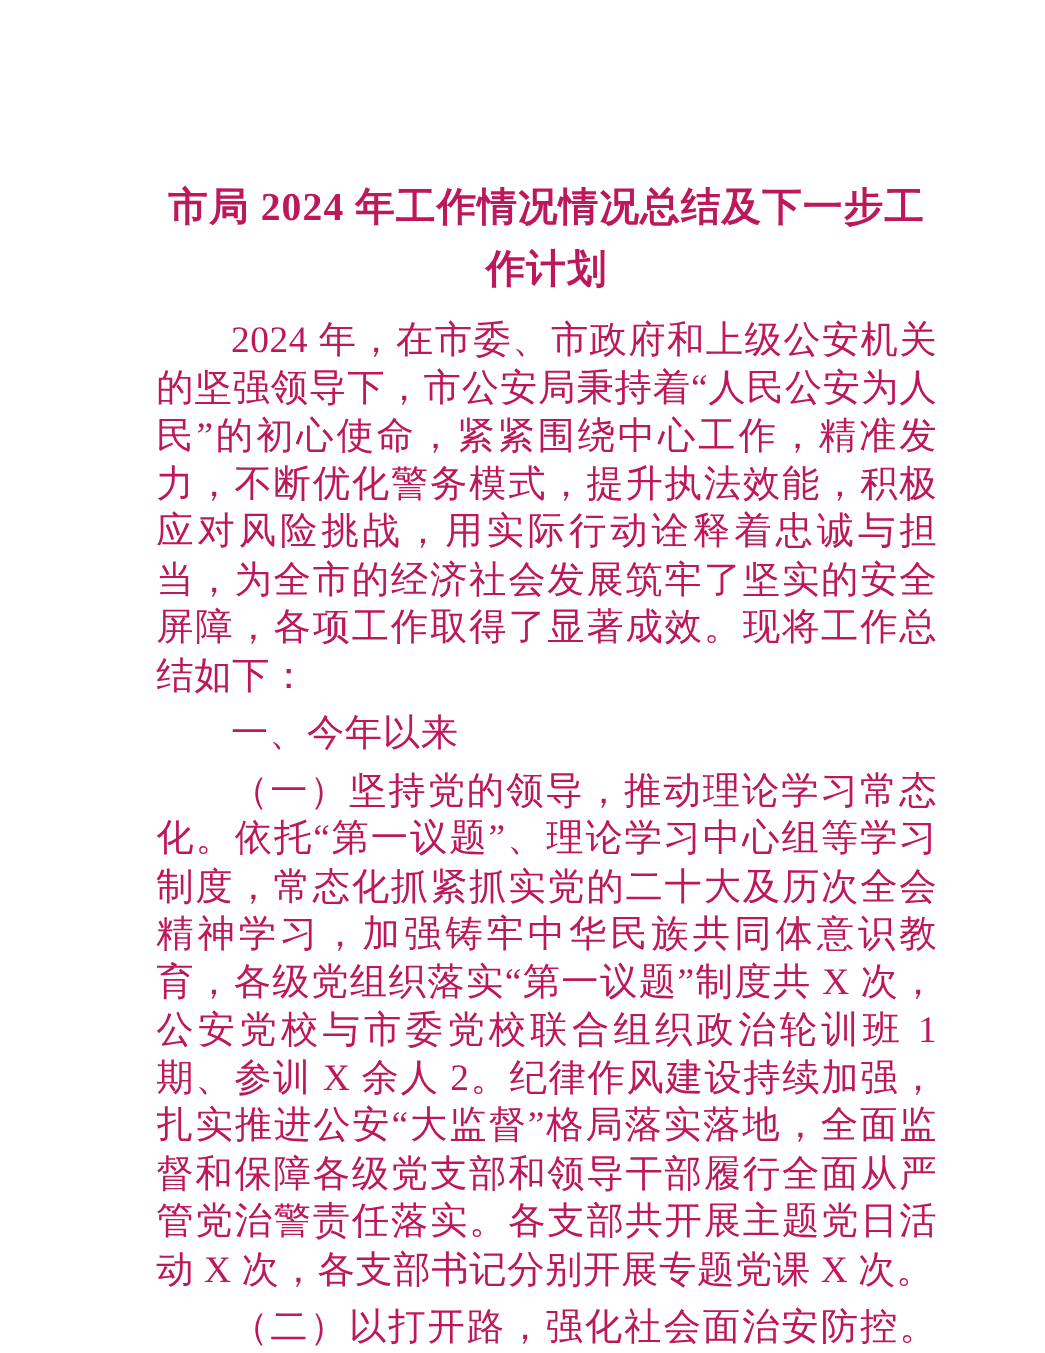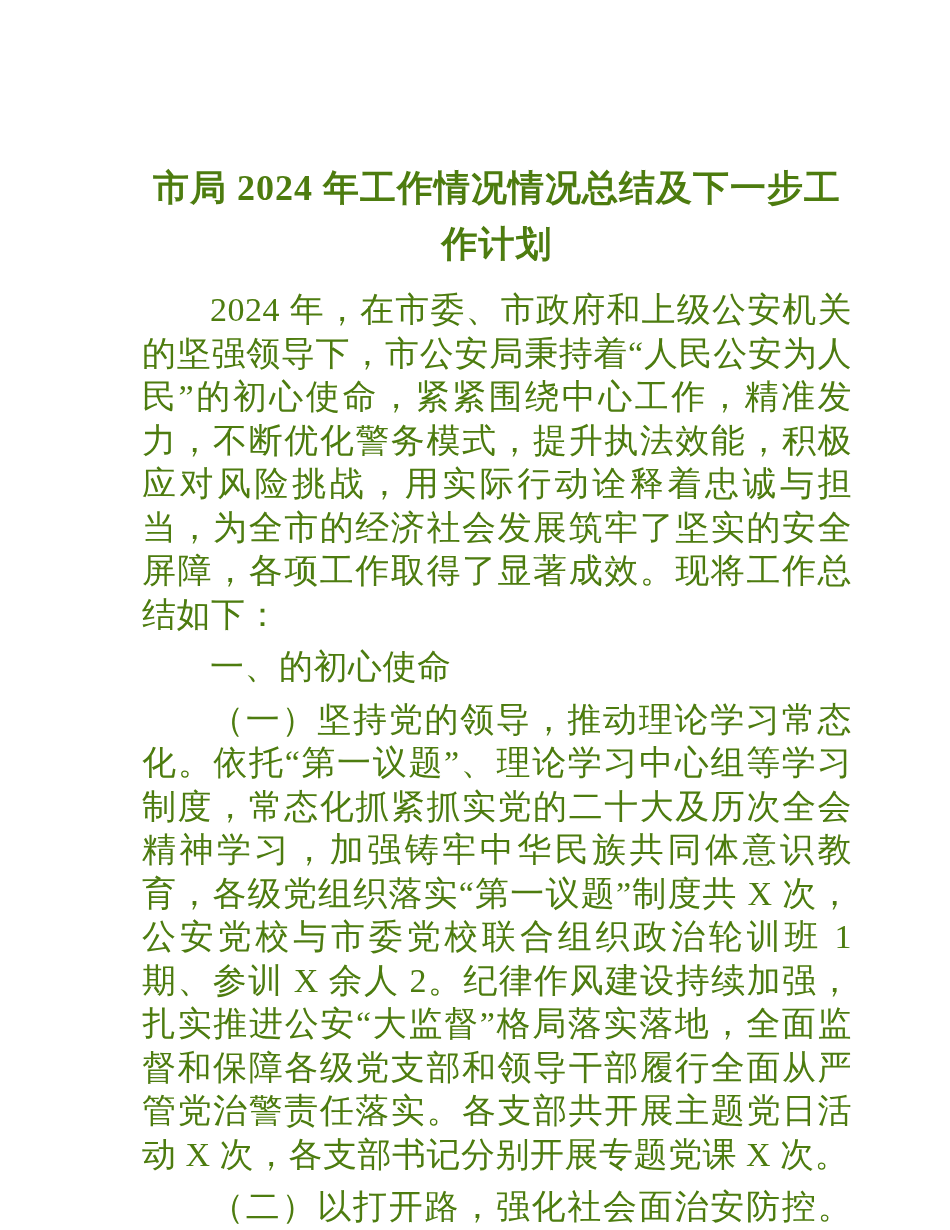--- a/index.html
+++ b/index.html
@@ -11,21 +11,21 @@
     width: 950px;
     height: 1230px;
     overflow: hidden;
   }
   .page {
     box-sizing: border-box;
     width: 950px;
     height: 1230px;
     padding: 160px 98px 40px 142px;
     background: #ffffff;
-    color: #4d7c0f;
+    color: #be185d;
     font-family: "Liberation Serif", "DejaVu Serif", serif;
   }
   .doc-title {
     margin: 0 0 16px 0;
     font-size: 36px;
     line-height: 56px;
     font-weight: 700;
     text-align: center;
     letter-spacing: 1px;
   }
@@ -42,18 +42,18 @@
   }
 </style>
 </head>
 <body>
 
 <div class="page">
   <h1 class="doc-title">市局 2024 年工作情况情况总结及下一步工作计划</h1>
 
   <p class="para">2024 年，在市委、市政府和上级公安机关的坚强领导下，市公安局秉持着“人民公安为人民”的初心使命，紧紧围绕中心工作，精准发力，不断优化警务模式，提升执法效能，积极应对风险挑战，用实际行动诠释着忠诚与担当，为全市的经济社会发展筑牢了坚实的安全屏障，各项工作取得了显著成效。现将工作总结如下：</p>
 
-  <p class="para">一、的初心使命</p>
+  <p class="para">一、今年以来</p>
 
   <p class="para">（一）坚持党的领导，推动理论学习常态化。依托“第一议题”、理论学习中心组等学习制度，常态化抓紧抓实党的二十大及历次全会精神学习，加强铸牢中华民族共同体意识教育，各级党组织落实“第一议题”制度共 X 次，公安党校与市委党校联合组织政治轮训班 1 期、参训 X 余人 2。纪律作风建设持续加强，扎实推进公安“大监督”格局落实落地，全面监督和保障各级党支部和领导干部履行全面从严管党治警责任落实。各支部共开展主题党日活动 X 次，各支部书记分别开展专题党课 X 次。</p>
 
   <p class="para">（二）以打开路，强化社会面治安防控。一是织密巡逻防控网络。今年以来，全局日均投入巡逻警力 600 余人次、车辆 150 余台次，加强重点要害部位、重点人员管控，最大限度把</p>
 </div>
 
 </body></html>

